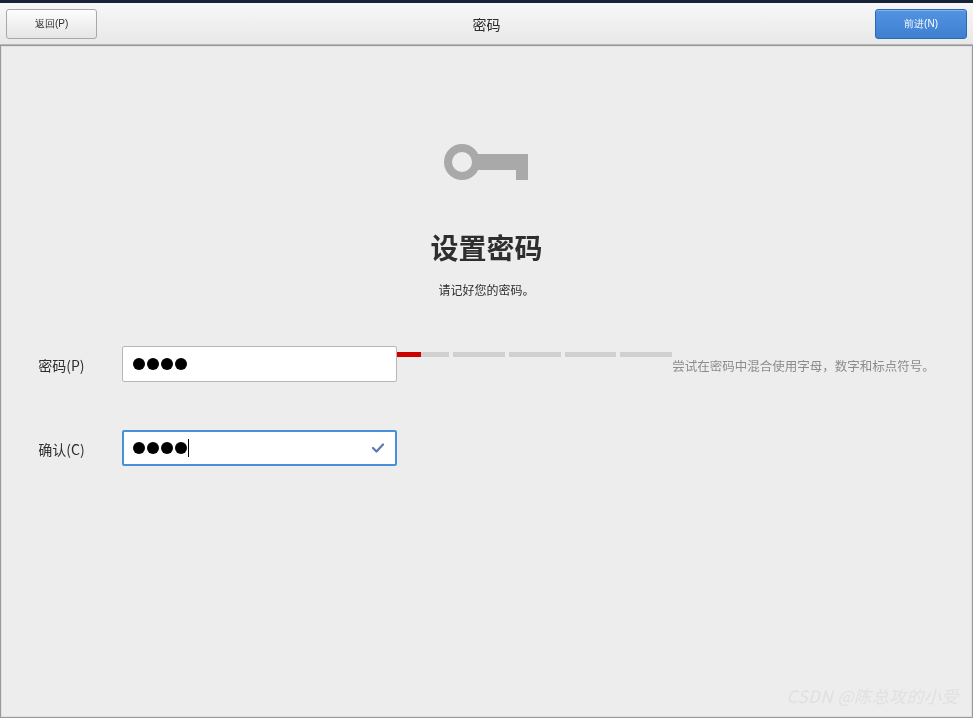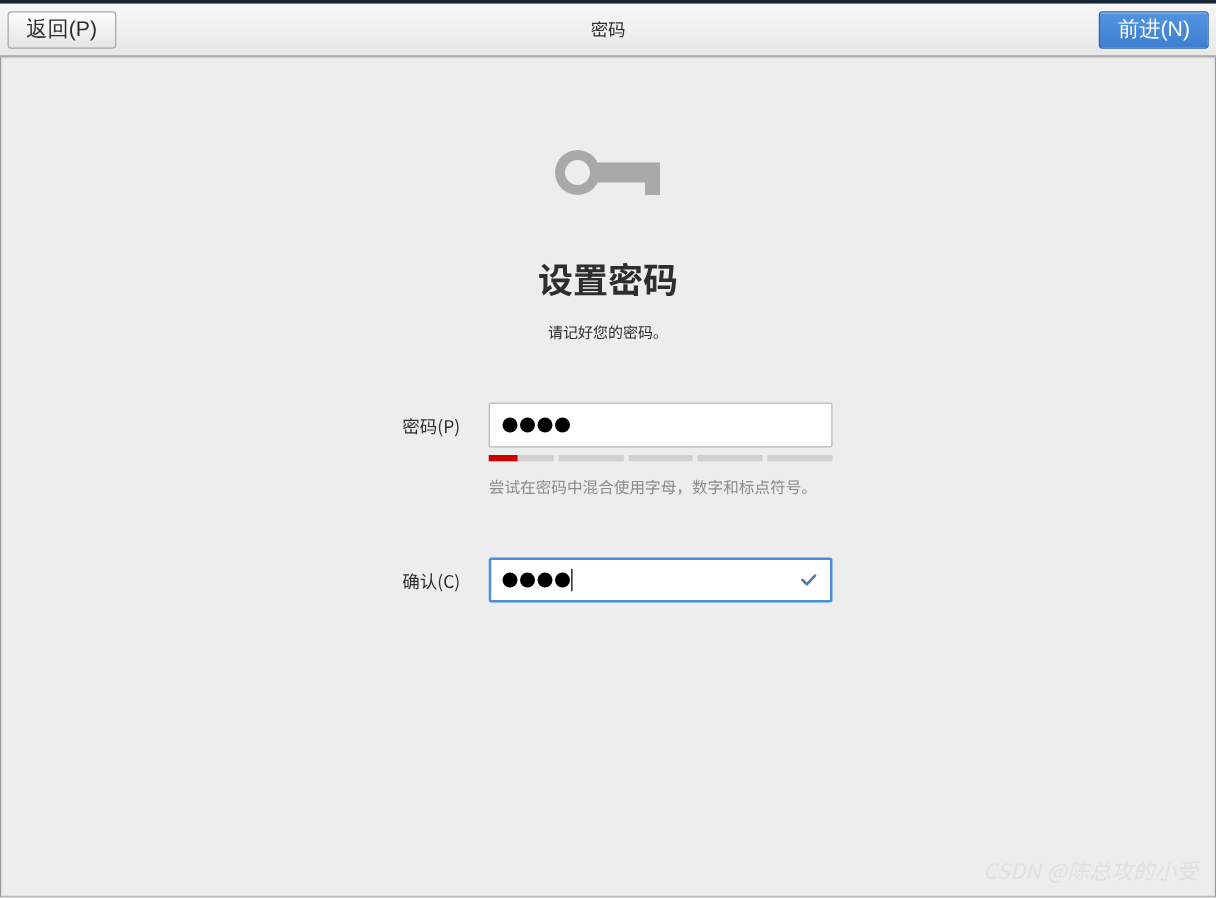--- a/index.html
+++ b/index.html
@@ -32,23 +32,23 @@
     .header-title {
       position: absolute;
       left: 50%;
       transform: translateX(-50%);
       font-size: 14px;
       font-weight: normal;
       color: #2e2e2e;
     }
     .btn {
       height: 30px;
-      padding: 0 14px;
+      padding: 0 28px;
       border-radius: 3px;
-      font-size: 17px;
+      font-size: 10px;
       cursor: pointer;
       display: flex;
       align-items: center;
       justify-content: center;
     }
     .btn-back {
       background: linear-gradient(to bottom, #fdfdfd, #e5e5e5);
       border: 1px solid #a8a8a8;
       color: #2e2e2e;
     }
@@ -56,20 +56,21 @@
       background: linear-gradient(to bottom, #5294e2, #3e7fd0);
       border: 1px solid #2968b5;
       color: #fff;
       box-shadow: inset 0 1px 0 rgba(255,255,255,0.3);
     }
     .content {
       display: flex;
       flex-direction: column;
       align-items: center;
       padding-top: 58px;
+      margin-top: 24px;
     }
     .key-icon {
       width: 98px;
       height: 70px;
       display: flex;
       align-items: center;
       justify-content: center;
     }
     .heading {
       margin-top: 30px;
@@ -87,29 +88,29 @@
     }
     .form-row {
       display: flex;
       align-items: flex-start;
     }
     .form-row + .form-row {
       margin-top: 48px;
     }
     .form-label {
       width: 76px;
-      text-align: center;
+      text-align: left;
       font-size: 14px;
       color: #2e2e2e;
       padding-top: 9px;
       margin-right: 8px;
     }
     .input-col {
       display: flex;
-      flex-direction: column;
+      flex-direction: row;
     }
     .input-box {
       width: 275px;
       height: 36px;
       background: #fff;
       border: 1px solid #b6b6b6;
       border-radius: 2px;
       padding: 0 10px;
       display: flex;
       align-items: center;

